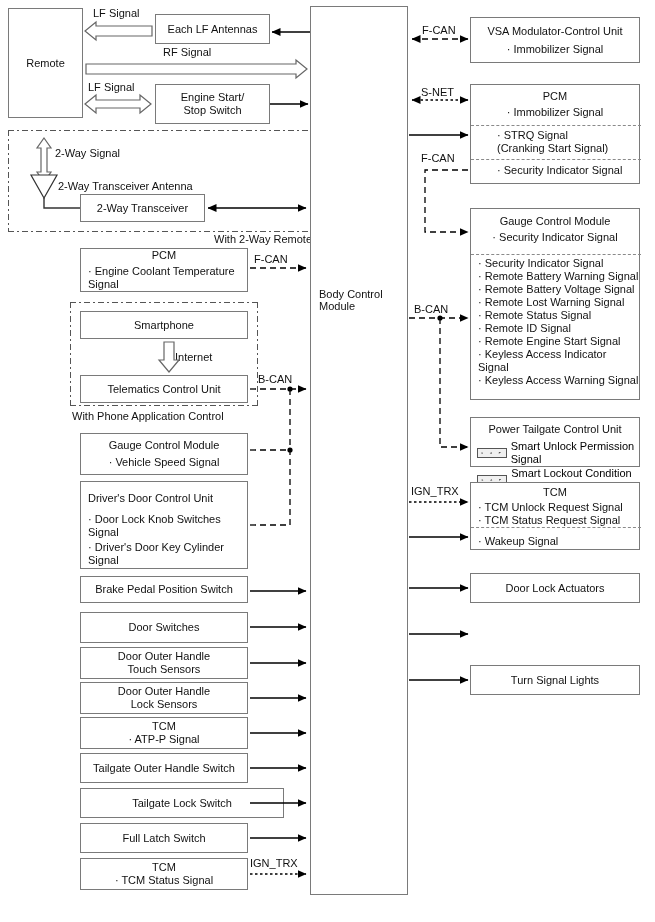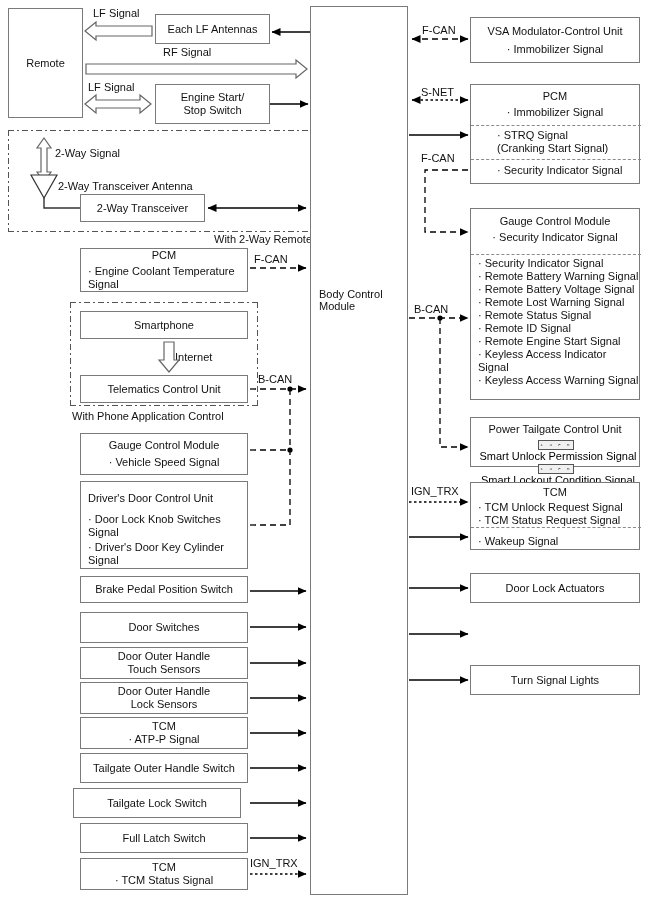--- a/index.html
+++ b/index.html
@@ -19,21 +19,21 @@
        repeating-linear-gradient(to bottom,#555 0 6px,transparent 6px 9px,#555 9px 11px,transparent 11px 14px),
        repeating-linear-gradient(to bottom,#555 0 6px,transparent 6px 9px,#555 9px 11px,transparent 11px 14px);
      background-size:100% 1px,100% 1px,1px 100%,1px 100%;
      background-position:0 0,0 100%,0 0,100% 0;
      background-repeat:no-repeat;}
   .hdiv{position:absolute;border-top:1px dashed #8a8a8a;}
   svg.ov{position:absolute;left:0;top:0;width:655px;height:922px;pointer-events:none;}
   .badge{display:inline-block;width:34px;height:8px;border:1px solid #555;background:#f0f0f0;
      margin-right:4px;vertical-align:middle;font-size:4px;line-height:8px;text-align:center;
      color:#333;letter-spacing:2px;overflow:hidden;font-family:"Liberation Mono",monospace;}
-  .prow{display:flex;align-items:center;font-size:11px;line-height:13px;padding-left:6px;flex-direction:column;}
+  .prow{display:flex;align-items:center;font-size:11px;line-height:13px;padding-left:6px;}
 </style>
 </head>
 <body>
 
 <div id="canvas">
 
   <div class="box" style="left:8px;top:8px;width:75px;height:110px;">
     <div class="ttl">Remote</div>
   </div>
 
@@ -100,21 +100,21 @@
     <div class="ttl" style="white-space:pre-line;">Door Outer Handle
 Lock Sensors</div>
   </div>
   <div class="box" style="left:80px;top:717px;width:168px;height:32px;">
     <div class="ttl">TCM</div>
     <div class="sigc">· ATP-P Signal</div>
   </div>
   <div class="box" style="left:80px;top:753px;width:168px;height:30px;">
     <div class="ttl">Tailgate Outer Handle Switch</div>
   </div>
-  <div class="box" style="left:73px;top:788px;width:168px;height:30px;">
+  <div class="box" style="left:80px;top:788px;width:204px;height:30px;">
     <div class="ttl">Tailgate Lock Switch</div>
   </div>
   <div class="box" style="left:80px;top:823px;width:168px;height:30px;">
     <div class="ttl">Full Latch Switch</div>
   </div>
   <div class="box" style="left:80px;top:858px;width:168px;height:32px;">
     <div class="ttl">TCM</div>
     <div class="sigc">· TCM Status Signal</div>
   </div>
   <div class="lbl" style="left:250px;top:857px;">IGN_TRX</div>

